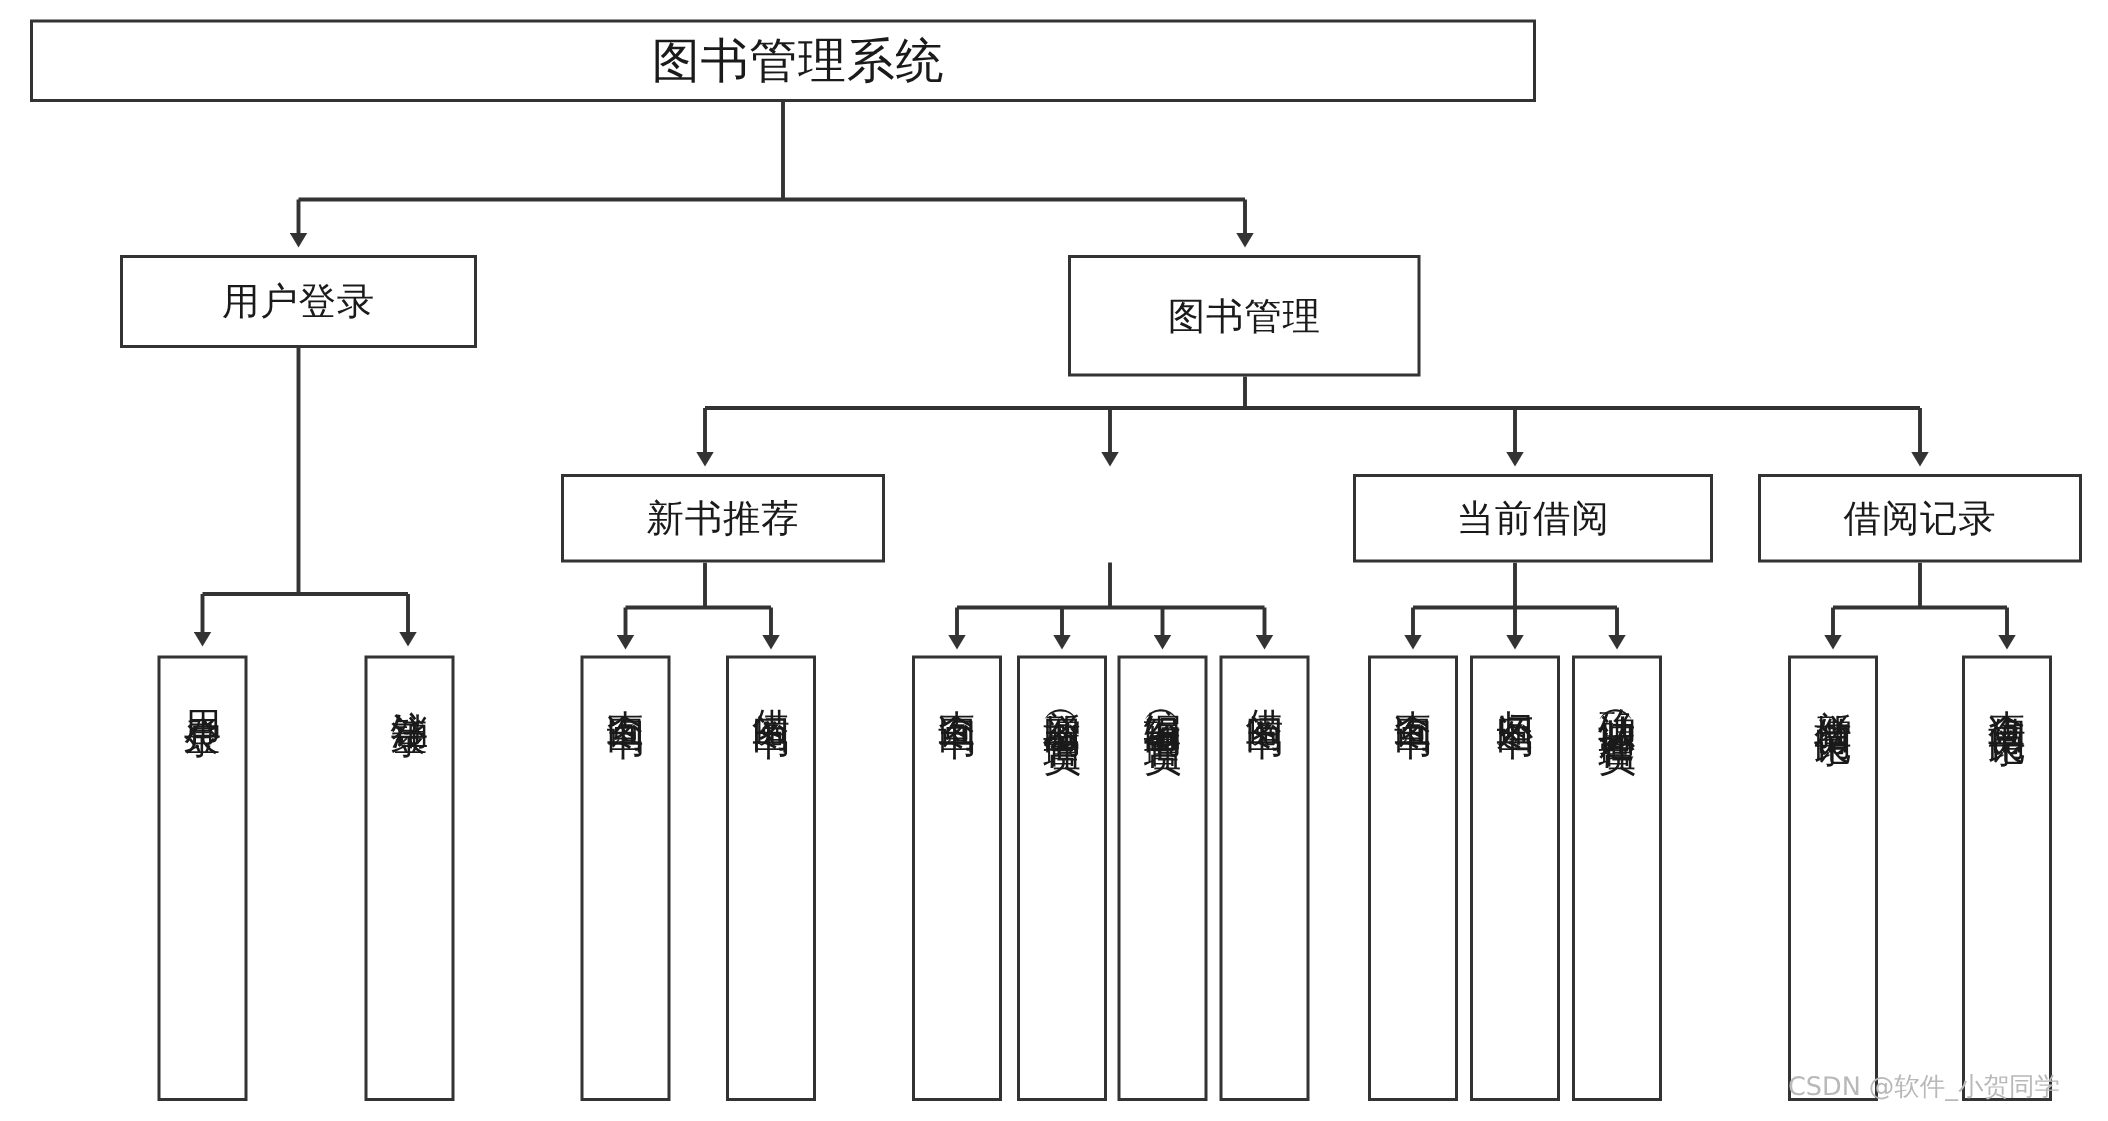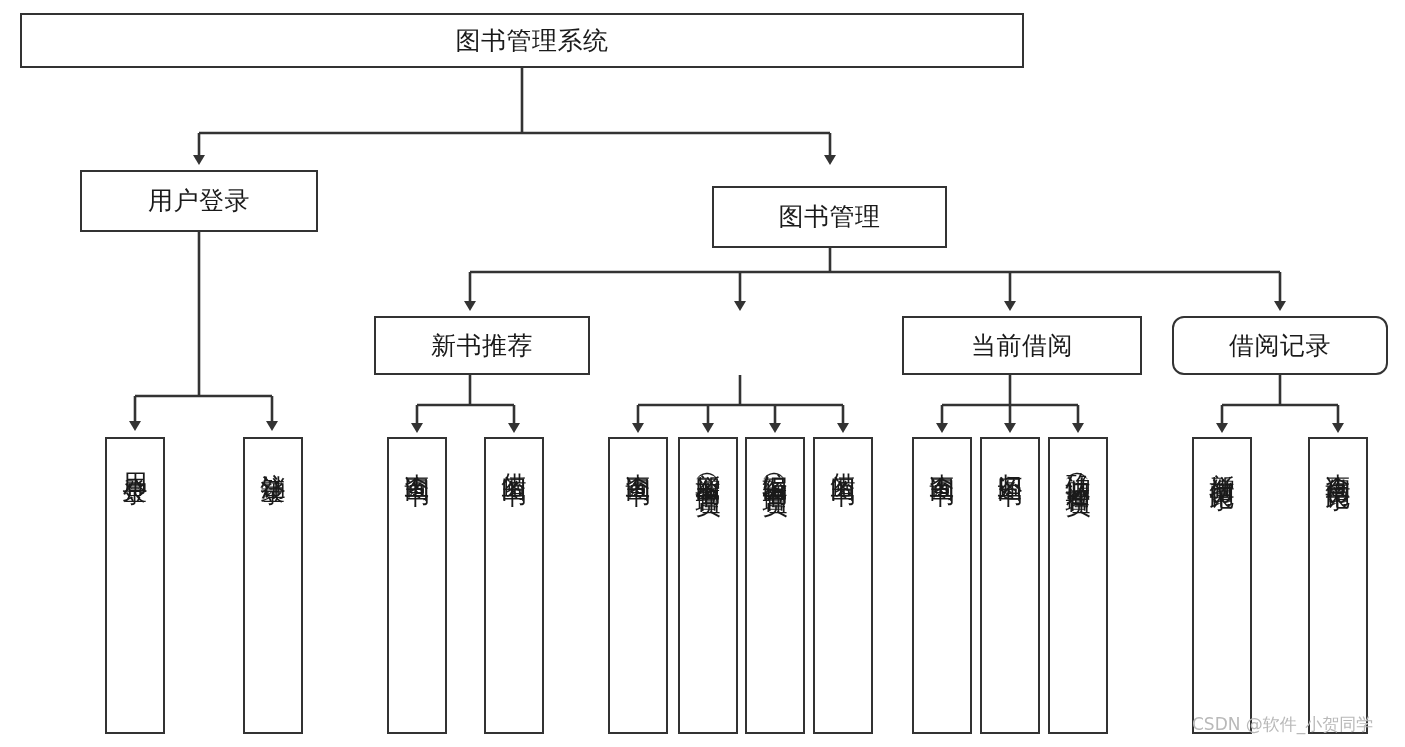--- a/index.html
+++ b/index.html
@@ -41,21 +41,21 @@
     text-align: center;
     line-height: 1.18;
     white-space: nowrap;
   }
   
   .node.horiz .node-label {
     font-size: 25px;
     letter-spacing: 0.5px;
   }
   .node.root .node-label {
-    font-size: 25px;
+    font-size: 32px;
     margin-left: 20px;
   }
   
   .node.vert {
     align-items: flex-start;
     padding-top: 14px;
   }
   .node.vert .node-label {
     writing-mode: vertical-rl;
     text-orientation: upright;
@@ -131,31 +131,31 @@
     </g>
   </svg>
 
   <div class="node horiz root" style="left:20px; top:13px; width:1004px; height:55px;">
     <span class="node-label">图书管理系统</span>
   </div>
 
   <div class="node horiz" style="left:80px; top:170px; width:238px; height:62px;">
     <span class="node-label">用户登录</span>
   </div>
-  <div class="node horiz" style="left:712px; top:186px; width:235px; height:62px;">
+  <div class="node horiz" style="left:712px; top:170px; width:235px; height:81px;">
     <span class="node-label">图书管理</span>
   </div>
 
   <div class="node horiz" style="left:374px; top:316px; width:216px; height:59px;">
     <span class="node-label">新书推荐</span>
   </div>
   <div class="node horiz" style="left:902px; top:316px; width:240px; height:59px;">
     <span class="node-label">当前借阅</span>
   </div>
-  <div class="node horiz" style="left:1172px; top:316px; width:216px; height:59px;border-radius:12px;">
+  <div class="node horiz" style="left:1172px; top:316px; width:216px; height:59px;">
     <span class="node-label">借阅记录</span>
   </div>
 
   <div class="node vert" style="left:105px; top:437px; width:60px; height:297px;">
     <span class="node-label">用户登录</span>
   </div>
   <div class="node vert" style="left:243px; top:437px; width:60px; height:297px;">
     <span class="node-label">注销登录</span>
   </div>
 

